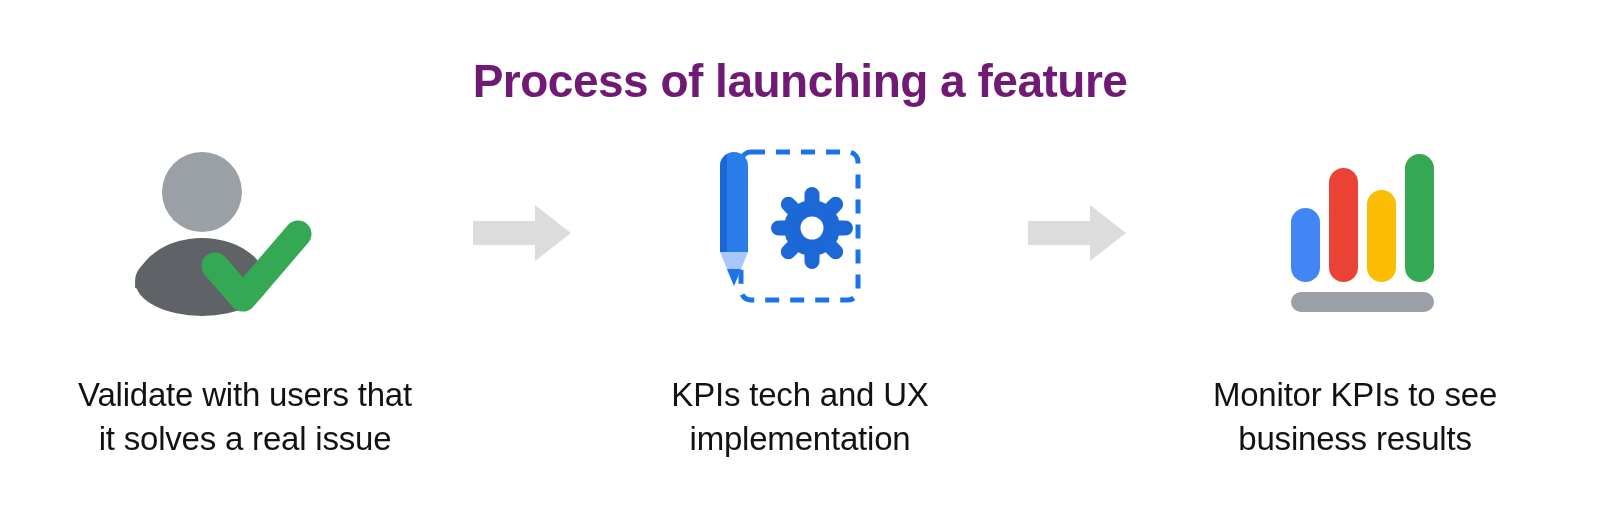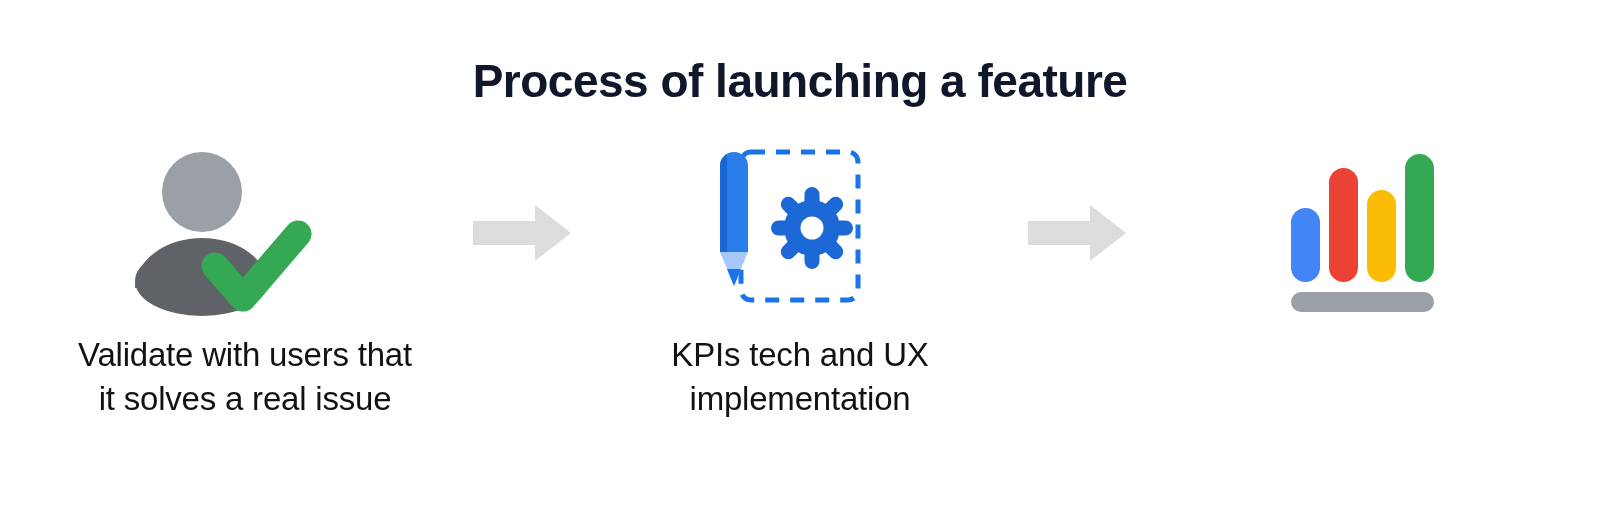--- a/index.html
+++ b/index.html
@@ -25,21 +25,21 @@
   
   #title {
     position: absolute;
     top: 56px;
     left: 0;
     width: 1600px;
     text-align: center;
     font-size: 46px;
     font-weight: bold;
     letter-spacing: -0.5px;
-    color: #0f172a;
+    color: #701a75;
     line-height: 1.1;
     white-space: nowrap;
   }
 
   
   #steps {
     position: absolute;
     top: 140px;
     left: 0;
     width: 1600px;
@@ -48,20 +48,21 @@
     flex-direction: row;
     align-items: flex-start;
     justify-content: center;
   }
 
   .step {
     width: 430px;
     display: flex;
     flex-direction: column;
     align-items: center;
+    gap: 40px;
   }
 
   .step-icon {
     height: 185px;
     display: flex;
     align-items: center;
     justify-content: center;
   }
 
   .step-caption {
@@ -162,16 +163,18 @@
         <svg class="icon-svg" width="160" height="185" viewBox="0 0 160 185">
 
           <rect x="16" y="68" width="29" height="74" rx="14.5" fill="#4285F4"></rect>
           <rect x="54" y="28" width="29" height="114" rx="14.5" fill="#EA4335"></rect>
           <rect x="92" y="50" width="29" height="92" rx="14.5" fill="#FBBC04"></rect>
           <rect x="130" y="14" width="29" height="128" rx="14.5" fill="#34A853"></rect>
 
           <rect x="16" y="152" width="143" height="20" rx="10" fill="#9AA0A6"></rect>
         </svg>
       </div>
+      <div class="step-caption">Monitor KPIs to see
+business results</div>
     </div>
 
   </div>
 </div>
 
 </body></html>

